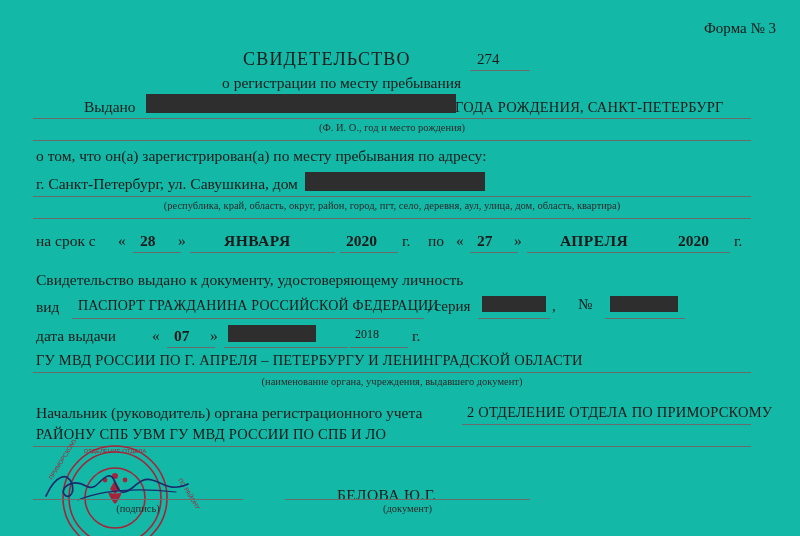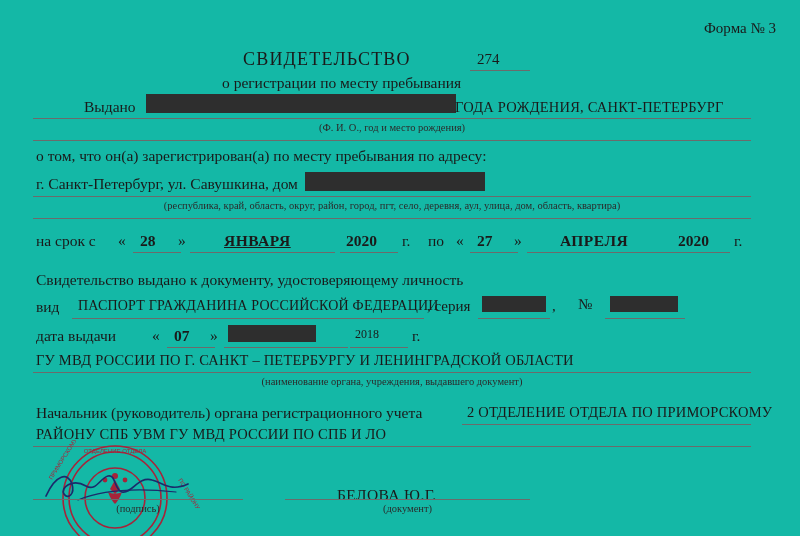--- a/index.html
+++ b/index.html
@@ -79,21 +79,21 @@
   }
   #redact-addr { left: 305px; top: 172px; width: 180px; height: 19px; }
   #line-addr { left: 33px; top: 196px; width: 718px; }
   #line-blank-3 { left: 33px; top: 218px; width: 718px; }
   #hint-addr { left: 33px; top: 200px; width: 718px; font-size: 10.5px; }
 
   #term-label { left: 36px; top: 232px; font-size: 15.5px; }
   #q1 { left: 118px; top: 232px; font-size: 15.5px; }
   #day-from { left: 140px; top: 232px; font-size: 15.5px; font-weight: bold; }
   #q2 { left: 178px; top: 232px; font-size: 15.5px; }
-  #month-from { left: 224px; top: 232px; font-size: 15.5px; font-weight: bold; letter-spacing: 0.5px; text-decoration: underline; }
+  #month-from { left: 224px; top: 232px; font-size: 15.5px; font-weight: bold; letter-spacing: 0.5px; }
   #year-from { left: 346px; top: 232px; font-size: 15.5px; font-weight: bold; }
   #g1 { left: 402px; top: 232px; font-size: 15.5px; }
   #po { left: 428px; top: 232px; font-size: 15.5px; }
   #q3 { left: 456px; top: 232px; font-size: 15.5px; }
   #day-to { left: 477px; top: 232px; font-size: 15.5px; font-weight: bold; }
   #q4 { left: 514px; top: 232px; font-size: 15.5px; }
   #month-to { left: 560px; top: 232px; font-size: 15.5px; font-weight: bold; letter-spacing: 0.5px; }
   #year-to { left: 678px; top: 232px; font-size: 15.5px; font-weight: bold; }
   #g2 { left: 734px; top: 232px; font-size: 15.5px; }
 
@@ -221,21 +221,21 @@
   <div class="txt" id="q5">«</div>
   <div class="txt" id="issue-day">07</div>
   <div class="txt" id="q6">»</div>
   <div class="redact" id="redact-issue-month"></div>
   <div class="txt" id="issue-year">2018</div>
   <div class="txt" id="g3">г.</div>
   <div class="line" id="u-issue-day"></div>
   <div class="line" id="u-issue-month"></div>
   <div class="line" id="u-issue-year"></div>
 
-  <div class="txt" id="organ-text">ГУ  МВД  РОССИИ  ПО  Г. САНКТ – ПЕТЕРБУРГУ  И  ЛЕНИНГРАДСКОЙ ОБЛАСТИ</div>
+  <div class="txt" id="organ-text">ГУ  МВД  РОССИИ  ПО  Г. АПРЕЛЯ – ПЕТЕРБУРГУ  И  ЛЕНИНГРАДСКОЙ ОБЛАСТИ</div>
   <div class="line" id="u-organ"></div>
   <div class="small center txt" id="hint-organ">(наименование органа, учреждения, выдавшего документ)</div>
 
   <div class="txt" id="chief-label">Начальник (руководитель) органа регистрационного учета</div>
   <div class="txt" id="chief-org-1">2 ОТДЕЛЕНИЕ ОТДЕЛА  ПО ПРИМОРСКОМУ</div>
   <div class="line" id="u-chief-1"></div>
   <div class="txt" id="chief-org-2">РАЙОНУ  СПБ  УВМ  ГУ  МВД  РОССИИ  ПО  СПБ  И  ЛО</div>
   <div class="line" id="u-chief-2"></div>
 
   <div id="stamp">

